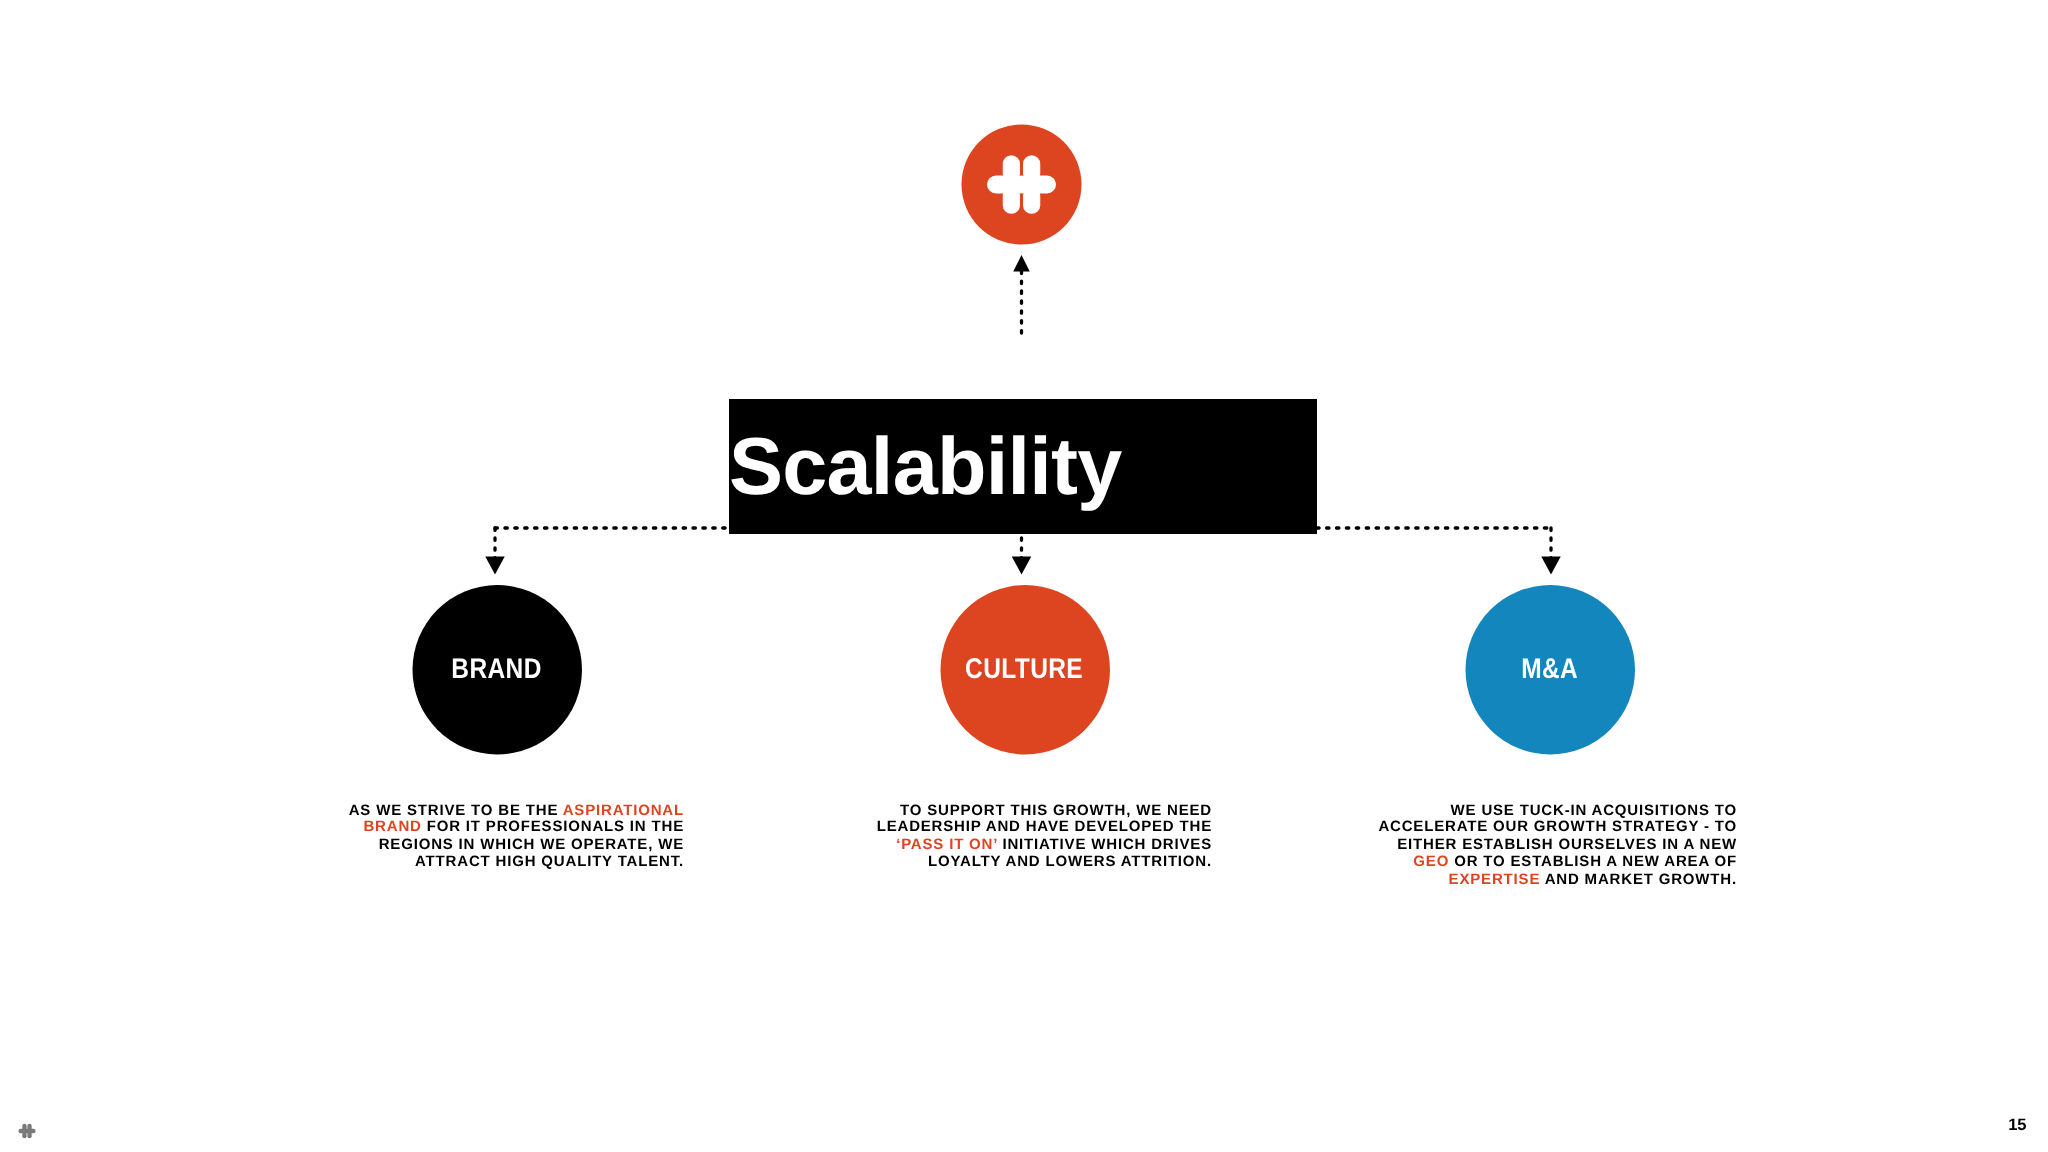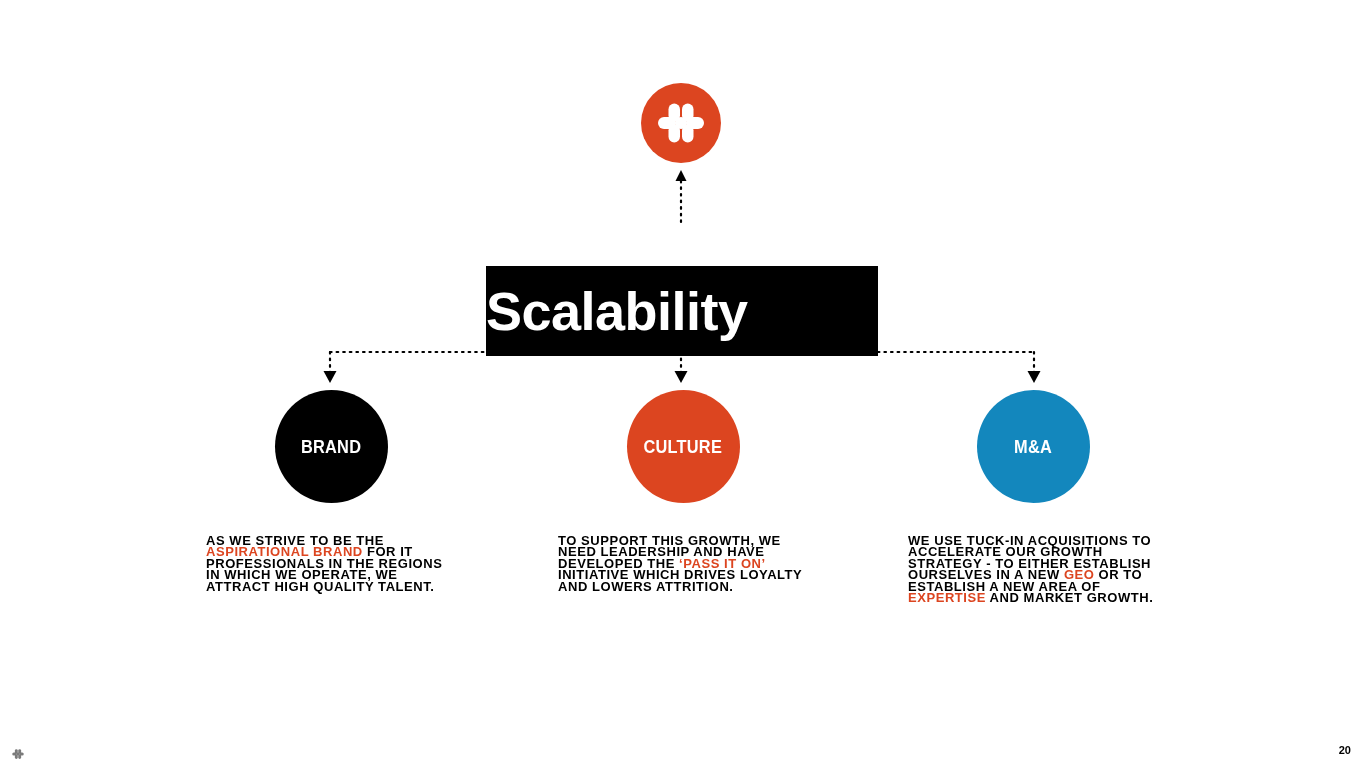--- a/index.html
+++ b/index.html
@@ -103,24 +103,24 @@
     transform: scaleX(0.86);
     white-space: nowrap;
   }
   .c-black  { background: #000000; text-decoration: underline; }
   .c-orange { background: #DC4520; }
   .c-blue   { background: #1387BD; }
 
   .pillar-desc {
     margin-top: 32px;
     width: 250px;
-    text-align: left;
-    font-family: "Liberation Sans", sans-serif;
-    font-weight: bold;
-    font-size: 13px;
+    text-align: right;
+    font-family: "Liberation Sans", sans-serif;
+    font-weight: bold;
+    font-size: 10px;
     line-height: 11.4px;
     letter-spacing: 0.55px;
     color: #000000;
     text-transform: uppercase;
   }
   .pillar-desc .hl { color: #DC4520; }
 
   
   .footer-logo {
     position: absolute;
@@ -215,15 +215,15 @@
         <rect x="41" y="20.5" width="11.5" height="18" rx="5.75"></rect>
         <rect x="27.5" y="41.5" width="11.5" height="18" rx="5.75"></rect>
         <rect x="41" y="41.5" width="11.5" height="18" rx="5.75"></rect>
         <rect x="17" y="34" width="18" height="12" rx="6"></rect>
         <rect x="45" y="34" width="18" height="12" rx="6"></rect>
         <rect x="34" y="34" width="12" height="12" rx="6"></rect>
       </g>
     </svg>
   </div>
 
-  <div class="page-number">20</div>
+  <div class="page-number">15</div>
 
 </div>
 
 </body></html>

